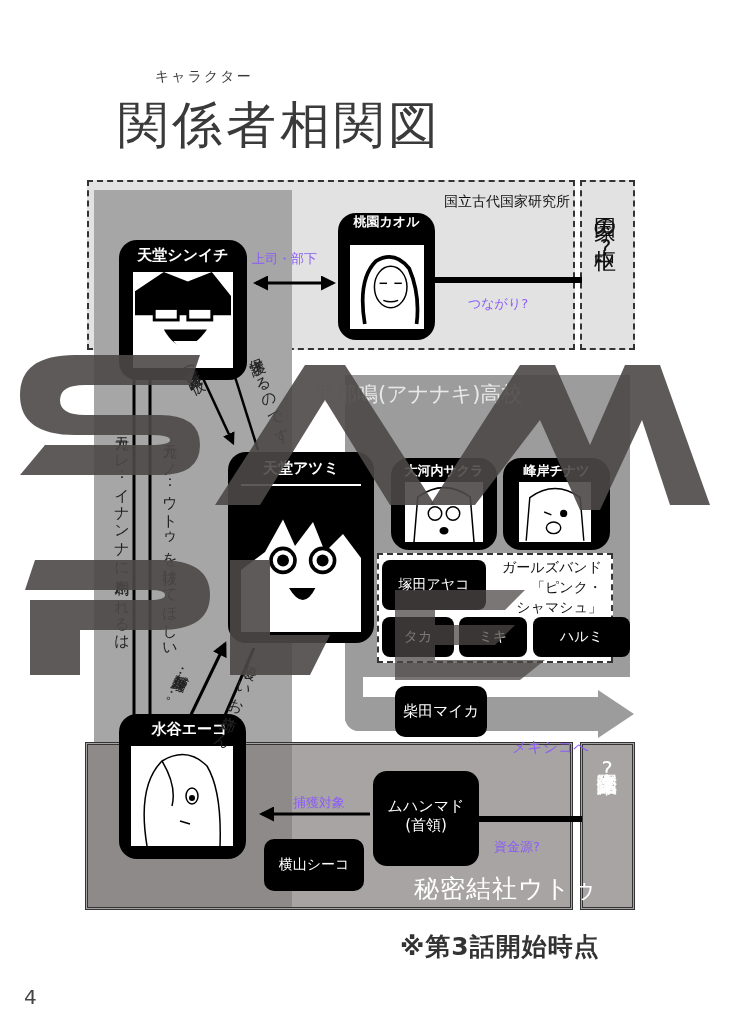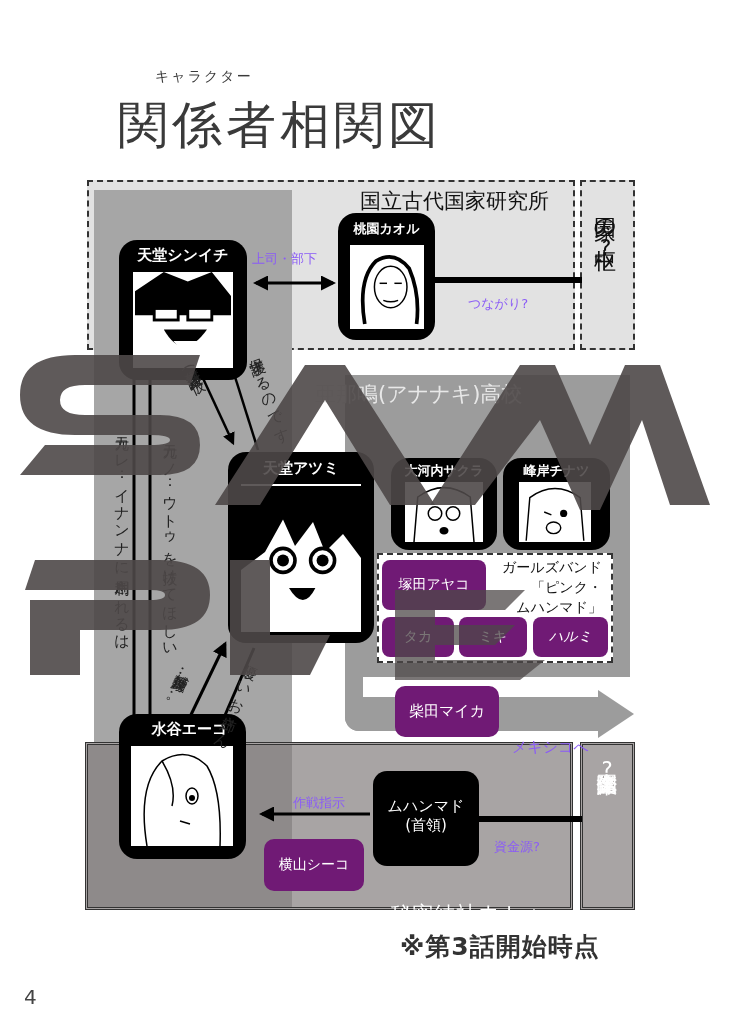--- a/index.html
+++ b/index.html
@@ -7,46 +7,46 @@
          font-family: "DejaVu Sans", sans-serif; color:#000; }
   .abs { position:absolute; }
   .title-ruby { left:155px; top:68px; font-size:14px; letter-spacing:2px; color:#3a3a3a; }
   .title-main { left:118px; top:92px; font-size:50px; font-weight:normal; letter-spacing:4px; color:#3a3a3a; }
 
   .zone-dashed { border:2px dashed #333; box-sizing:border-box; }
   .inst-zone { left:87px; top:180px; width:488px; height:170px; background:#e2e2e2; }
   .nation-zone { left:580px; top:180px; width:55px; height:170px; background:#e2e2e2; }
   .left-band { left:94px; top:190px; width:198px; height:716px; background:#a6a6a6; }
 
-  .inst-label { left:360px; top:186px; width:210px; font-size:21px; line-height:30px; color:#111; }
+  .inst-label { left:360px; top:186px; width:210px; text-align:right; font-size:14px; line-height:30px; color:#111; }
   .vert { writing-mode:vertical-rl; text-orientation:upright; }
   .nation-label { left:590px; top:200px; font-size:22px; letter-spacing:2px; color:#111; }
 
   .card { background:#000; border-radius:18px; box-sizing:border-box; }
   .card-name { color:#fff; text-align:center; font-weight:bold; }
   .portrait { background:#fff; border:2px solid #000; box-sizing:border-box; overflow:hidden; }
   .portrait svg { width:100%; height:100%; display:block; }
 
   .school-zone { left:345px; top:375px; width:285px; height:302px; background:#9c9c9c; }
   .school-label { left:315px; top:380px; font-size:21px; color:#e8e8e8; white-space:nowrap; }
 
   .band-zone { left:377px; top:553px; width:236px; height:110px; background:#fff; border:2px dashed #333; box-sizing:border-box; }
   .band-title { left:462px; top:557px; width:140px; text-align:right; font-size:14px; line-height:20px; color:#111; }
 
-  .small-card { background:#701a75; border-radius:8px; color:#fff; font-size:14px; display:flex; align-items:center; justify-content:center; box-sizing:border-box; }
+  .small-card { background:#000000; border-radius:8px; color:#fff; font-size:14px; display:flex; align-items:center; justify-content:center; box-sizing:border-box; }
 
   .shibata-track { left:345px; top:676px; width:18px; height:55px; background:#9c9c9c; border-radius:0 0 0 14px; }
   .shibata-arrow-body { left:345px; top:697px; width:255px; height:34px; background:#9c9c9c; border-radius:0 0 0 14px; }
   .shibata-arrow-head { left:598px; top:690px; width:0; height:0; border-top:24px solid transparent; border-bottom:24px solid transparent; border-left:36px solid #9c9c9c; }
 
   .org-zone { left:85px; top:742px; width:488px; height:168px; background:#a8a4a4; border:3px double #333; box-sizing:border-box; }
   .org-left-shade { left:88px; top:745px; width:204px; height:162px; background:#8e8a8a; }
   .corp-zone { left:580px; top:742px; width:55px; height:168px; background:#a8a4a4; border:3px double #333; box-sizing:border-box; }
   .corp-label { left:593px; top:758px; font-size:21px; color:#fff; }
-  .org-label { left:390px; top:872px; font-size:21px; color:#fff; letter-spacing:1px;margin-top:28px; }
+  .org-label { left:414px; top:872px; font-size:25px; color:#fff; letter-spacing:1px; }
 
   .rel-label { font-size:13px; color:#8b5cf6; white-space:nowrap; }
   .rel-vert { writing-mode:vertical-rl; font-size:15px; color:#222; letter-spacing:1px; white-space:nowrap; }
 
   .footer-note { left:400px; top:930px; font-size:25px; color:#333; font-weight:bold; letter-spacing:1px; }
   .page-num { left:24px; top:985px; font-size:20px; color:#444; }
 
   .watermark { left:0; top:0; width:732px; height:1024px; pointer-events:none; }
   svg.lines { left:0; top:0; width:732px; height:1024px; }
 </style>
@@ -110,21 +110,21 @@
         <path d="M0,20 L30,0 L55,10 L80,0 L100,25 L100,45 L0,45z" fill="#000"></path>
         <rect x="20" y="38" width="25" height="12" fill="#fff" stroke="#000" stroke-width="3"></rect>
         <rect x="55" y="38" width="25" height="12" fill="#fff" stroke="#000" stroke-width="3"></rect>
         <path d="M30,60 Q50,95 75,60z" fill="#000"></path>
         <path d="M40,72 Q52,88 65,72z" fill="#fff"></path>
       </svg>
   </div>
 </div>
 
 <div class="abs card" style="left:338px;top:213px;width:97px;height:127px;">
-  <div class="card-name" style="font-size:13px;padding-top:7px;">桃園カオル</div>
+  <div class="card-name" style="font-size:13px;">桃園カオル</div>
   <div class="abs portrait" style="left:10px;top:30px;width:78px;height:88px;">
     <svg viewBox="0 0 100 100">
         <path d="M20,100 Q10,40 35,15 Q60,0 80,25 Q95,60 90,100" fill="none" stroke="#000" stroke-width="5"></path>
         <ellipse cx="55" cy="50" rx="22" ry="28" fill="#fff" stroke="#000" stroke-width="2"></ellipse>
         <line x1="40" y1="45" x2="50" y2="45" stroke="#000" stroke-width="2"></line>
         <line x1="60" y1="45" x2="70" y2="45" stroke="#000" stroke-width="2"></line>
         <path d="M45,68 Q55,72 65,68" stroke="#000" fill="none" stroke-width="2"></path>
       </svg>
   </div>
 </div>
@@ -164,28 +164,28 @@
         <circle cx="62" cy="42" r="5" fill="#000"></circle>
         <ellipse cx="48" cy="62" rx="10" ry="8" fill="none" stroke="#000" stroke-width="2"></ellipse>
       </svg>
   </div>
 </div>
 
 <div class="abs band-zone"></div>
 <div class="abs band-title">
   <div>ガールズバンド</div>
   <div>「ピンク・</div>
-  <div>ムハンマド」</div>
+  <div>シャマシュ」</div>
 </div>
 <div class="abs small-card" style="left:382px;top:560px;width:104px;height:50px;">塚田アヤコ</div>
 <div class="abs small-card" style="left:382px;top:617px;width:72px;height:40px;">タカ</div>
 <div class="abs small-card" style="left:459px;top:617px;width:68px;height:40px;">ミキ</div>
-<div class="abs small-card" style="left:533px;top:617px;width:75px;height:40px;font-style:italic;">ハルミ</div>
-
-<div class="abs small-card" style="left:395px;top:686px;width:104px;height:51px;border-radius:10px;font-size:15px;">柴田マイカ</div>
+<div class="abs small-card" style="left:533px;top:617px;width:97px;height:40px;">ハルミ</div>
+
+<div class="abs small-card" style="left:395px;top:686px;width:92px;height:51px;border-radius:10px;font-size:15px;">柴田マイカ</div>
 <div class="abs rel-label" style="left:512px;top:738px;font-size:15px;">メキシコへ</div>
 
 <div class="abs card" style="left:119px;top:714px;width:127px;height:145px;padding-left:14px;">
   <div class="card-name" style="font-size:15px;padding-top:6px;">水谷エーコ</div>
   <div class="abs portrait" style="left:12px;top:32px;width:102px;height:100px;border:none;">
     <svg viewBox="0 0 100 100">
         <path d="M15,100 Q5,40 30,15 Q55,0 75,20 Q90,45 88,100" fill="none" stroke="#000" stroke-width="1.5"></path>
         <path d="M30,15 Q45,40 40,60" fill="none" stroke="#000" stroke-width="1.5"></path>
         <ellipse cx="60" cy="50" rx="6" ry="8" fill="none" stroke="#000" stroke-width="1.5"></ellipse>
         <circle cx="60" cy="52" r="3" fill="#000"></circle>
@@ -196,21 +196,21 @@
 
 <div class="abs card" style="left:373px;top:771px;width:106px;height:95px;border-radius:14px;color:#fff;text-align:center;font-size:15px;padding-top:26px;">
   <div>ムハンマド</div>
   <div>(首領)</div>
 </div>
 
 <div class="abs small-card" style="left:264px;top:839px;width:100px;height:52px;border-radius:10px;">横山シーコ</div>
 
 <div class="abs rel-label" style="left:252px;top:250px;">上司・部下</div>
 <div class="abs rel-label" style="left:468px;top:295px;">つながり?</div>
-<div class="abs rel-label" style="left:293px;top:794px;">作戦指示</div>
+<div class="abs rel-label" style="left:293px;top:794px;">捕獲対象</div>
 <div class="abs rel-label" style="left:494px;top:838px;">資金源?</div>
 
 <div class="abs rel-vert" style="left:112px;top:425px;">元カレ：イナンナに利用されるは</div>
 <div class="abs rel-vert" style="left:160px;top:433px;">元カノ：ウトゥを抜けてほしい</div>
 <div class="abs rel-vert" style="left:176px;top:365px;transform:rotate(-25deg);transform-origin:top left;">保護対象(仮)</div>
 <div class="abs rel-vert" style="left:241px;top:352px;transform:rotate(-20deg);transform-origin:top left;">保護するのです</div>
 <div class="abs rel-vert" style="left:180px;top:660px;transform:rotate(25deg);transform-origin:top left;">捕獲対象……。</div>
 <div class="abs rel-vert" style="left:247px;top:652px;transform:rotate(22deg);transform-origin:top left;">優しいお姉さん</div>
 
 <svg class="abs watermark" viewBox="0 0 732 1024">

